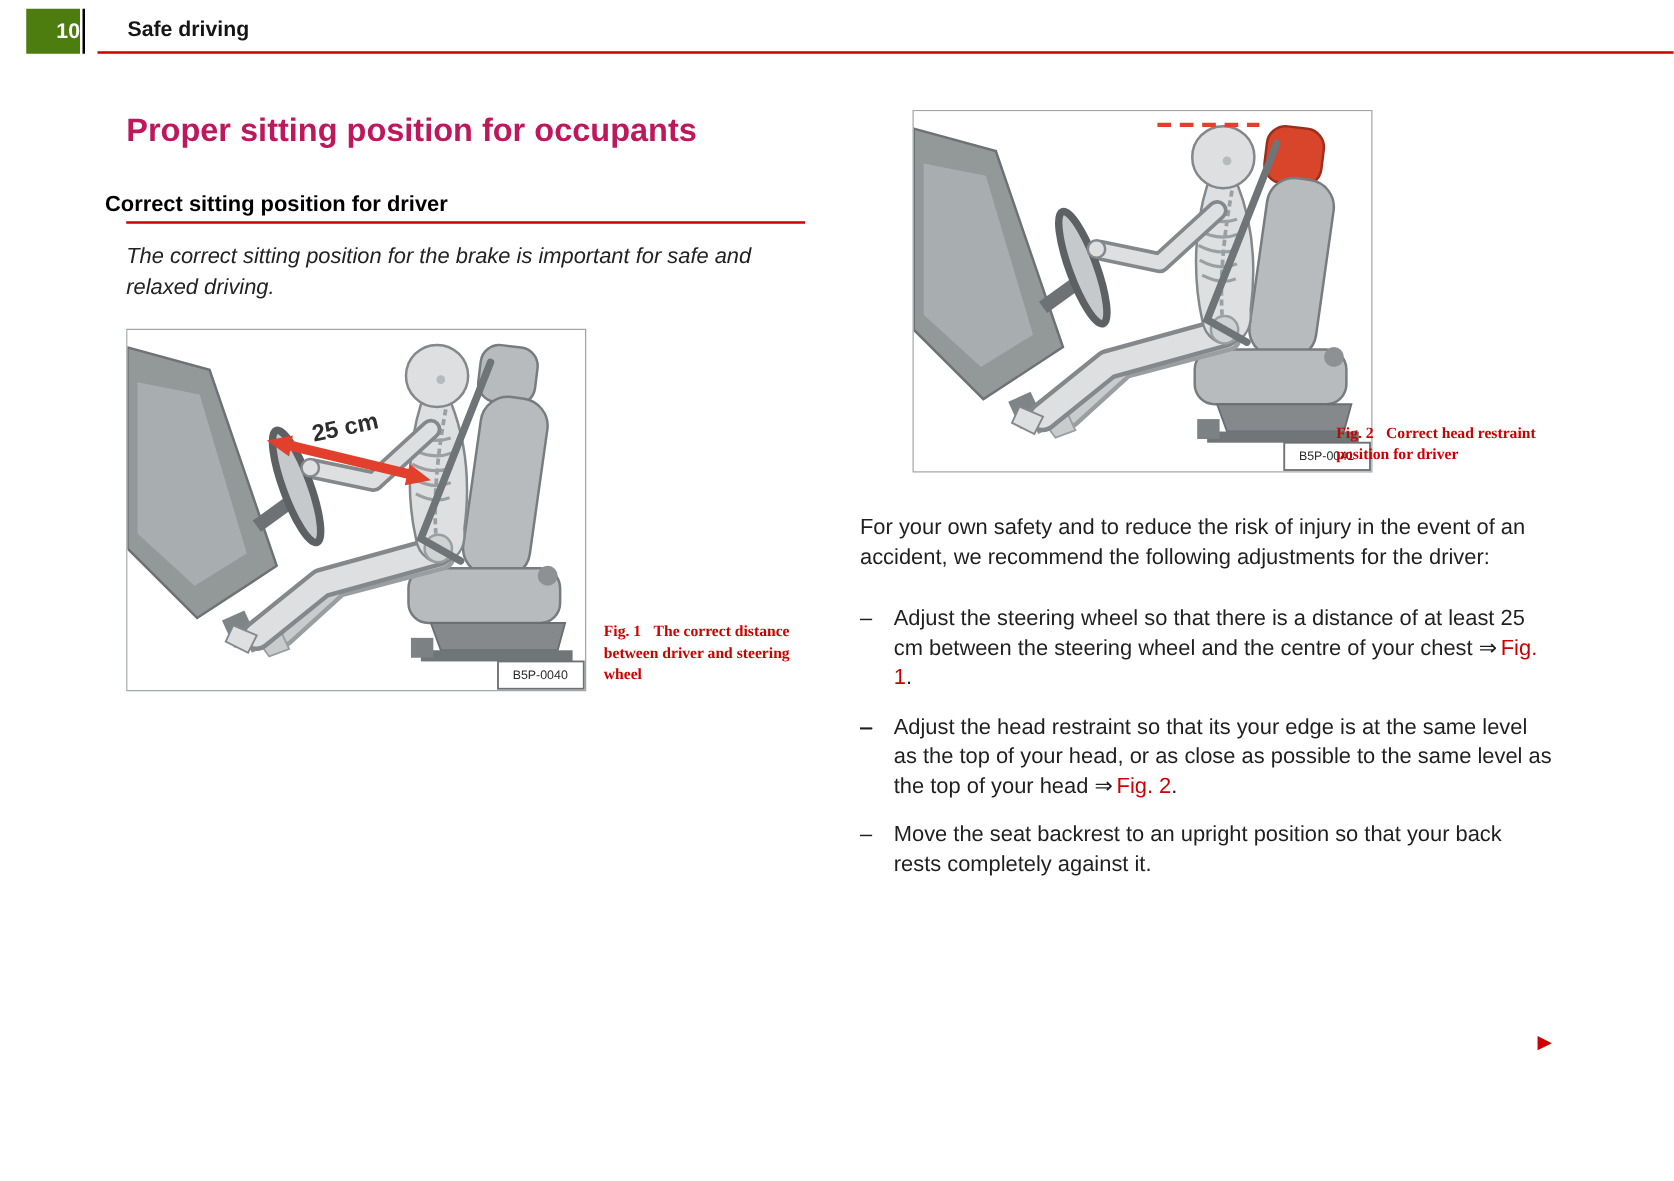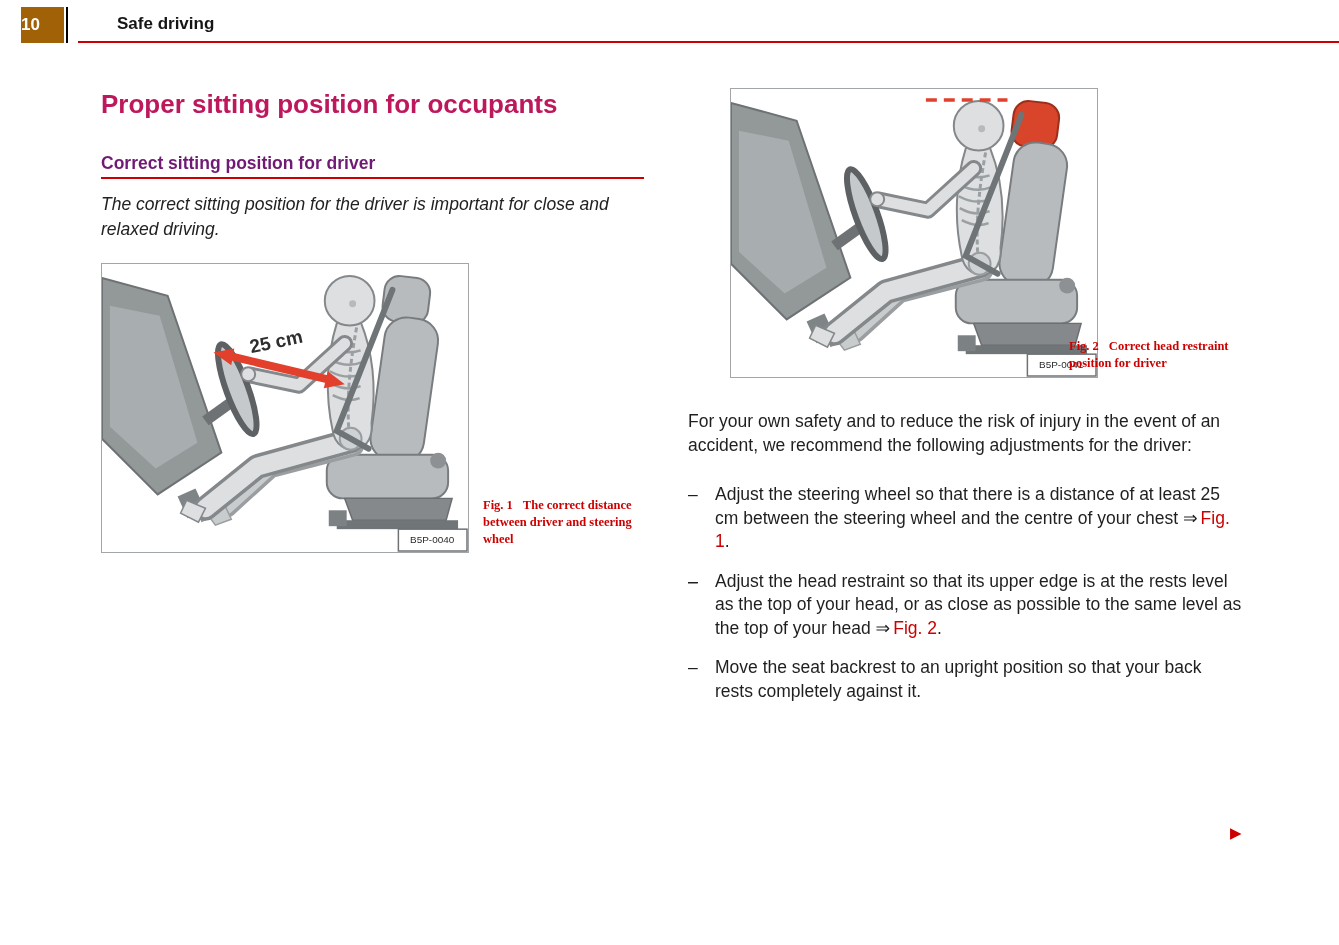--- a/index.html
+++ b/index.html
@@ -3,29 +3,29 @@
 <meta charset="utf-8">
 <style>
   * { margin:0; padding:0; box-sizing:border-box; }
   html,body { width:1339px; height:945px; }
   body {
     position:relative; background:#ffffff; overflow:hidden;
     font-family:"Liberation Sans", sans-serif; color:#1f1f1f;
   }
   
   .page-number-box { position:absolute; left:21px; top:7px; width:43px; height:36px;
-    background:#a16207; color:#fff; font-weight:bold; font-size:17px;
-    display:flex; align-items:center; justify-content:flex-start; }
+    background:#4d7c0f; color:#fff; font-weight:bold; font-size:17px;
+    display:flex; align-items:center; justify-content:flex-end; }
   .header-divider { position:absolute; left:66px; top:7px; width:2px; height:36px; background:#000; }
   .header-title { position:absolute; left:102px; top:7px; height:34px; display:flex; align-items:center;
-    font-weight:bold; font-size:17px; color:#151515;margin-left:15px; }
+    font-weight:bold; font-size:17px; color:#151515; }
   .header-rule { position:absolute; left:78px; top:41px; width:1261px; height:2px; background:#cc0000; }
   
   .doc-title { position:absolute; left:101px; top:89px; font-size:26px; font-weight:bold; color:#be185d; }
-  .section-heading { position:absolute; left:101px; top:153px; font-size:17.5px; font-weight:bold; color:#701a75;text-align:center; }
+  .section-heading { position:absolute; left:84px; top:153px; font-size:17.5px; font-weight:bold; color:#000000;text-align:center; }
   .section-rule { position:absolute; left:101px; top:177px; width:543px; height:2px; background:#cc0000; }
   .intro { position:absolute; left:101px; top:192px; width:515px; font-size:17.5px; font-style:italic;
     line-height:25px; color:#222; }
   .figure-box { position:absolute; width:368px; height:290px; border:1px solid #a2a6a9; background:#fff; }
   .figure1 { left:101px; top:263px; }
   .figure2 { left:688px; top:88px;margin-left:42px; }
   .fig-caption { position:absolute; width:172px; font-size:12.5px; font-weight:bold; color:#cc0000; line-height:17px;font-family:Liberation Serif, serif; }
   .fig1-caption { left:483px; top:497px; }
   .fig2-caption { left:1069px; top:338px; }
   .fig-caption-label { margin-right:10px; }
@@ -50,21 +50,21 @@
   <div class="page-number-box">
     <span>10</span>
   </div>
   <div class="header-divider"></div>
   <div class="header-title">Safe driving</div>
   <div class="header-rule"></div>
 
   <h1 class="doc-title">Proper sitting position for occupants</h1>
   <h2 class="section-heading">Correct sitting position for driver</h2>
   <div class="section-rule"></div>
-  <p class="intro">The correct sitting position for the driver is important for close and relaxed driving.</p>
+  <p class="intro">The correct sitting position for the brake is important for safe and relaxed driving.</p>
 
   <div class="figure-box figure1">
     <svg viewBox="0 0 368 290" preserveAspectRatio="none" role="img">
       <rect x="0" y="0" width="368" height="290" fill="#ffffff"></rect>
       <g>
         <path d="M0,14 L66,32 L120,190 L56,232 L0,176 Z" fill="#939899" stroke="#6e7275" stroke-width="2"></path>
         <path d="M8,42 L58,52 L96,180 L54,206 L8,164 Z" fill="#a8adaf"></path>
       </g>
       <g>
         <path d="M76,234 L94,226 L104,248 L86,256 Z" fill="#7f8486"></path>
@@ -188,21 +188,21 @@
       <span><span>Adjust the steering wheel so that there is a distance of at least 25 cm between the steering wheel and the centre of your chest </span><span class="xref-arrow">⇒</span><span class="xref">Fig. 1</span><span>.</span></span>
     </li>
     <li class="bullet">
       <span class="dash">–</span>
     </li>
     <li class="bullet">
       <span class="dash">–</span>
     </li>
     <li class="bullet">
       <span class="dash">–</span>
-      <span><span>Adjust the head restraint so that its upper edge is at the rests level as the top of your head, or as close as possible to the same level as the top of your head </span><span class="xref-arrow">⇒</span><span class="xref">Fig. 2</span><span>.</span></span>
+      <span><span>Adjust the head restraint so that its your edge is at the same level as the top of your head, or as close as possible to the same level as the top of your head </span><span class="xref-arrow">⇒</span><span class="xref">Fig. 2</span><span>.</span></span>
     </li>
     <li class="bullet">
       <span class="dash">–</span>
       <span>Move the seat backrest to an upright position so that your back rests completely against it.</span>
     </li>
   </ul>
 
   <div class="continue-marker">▶</div>
 
 </div>

